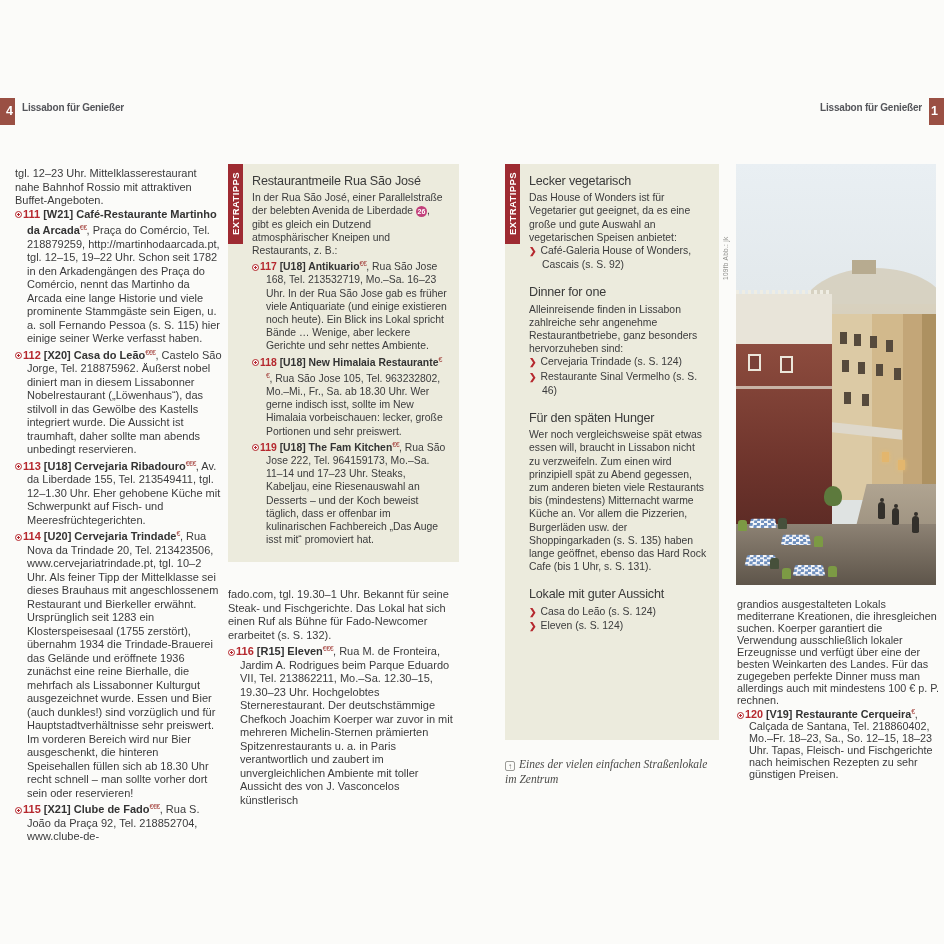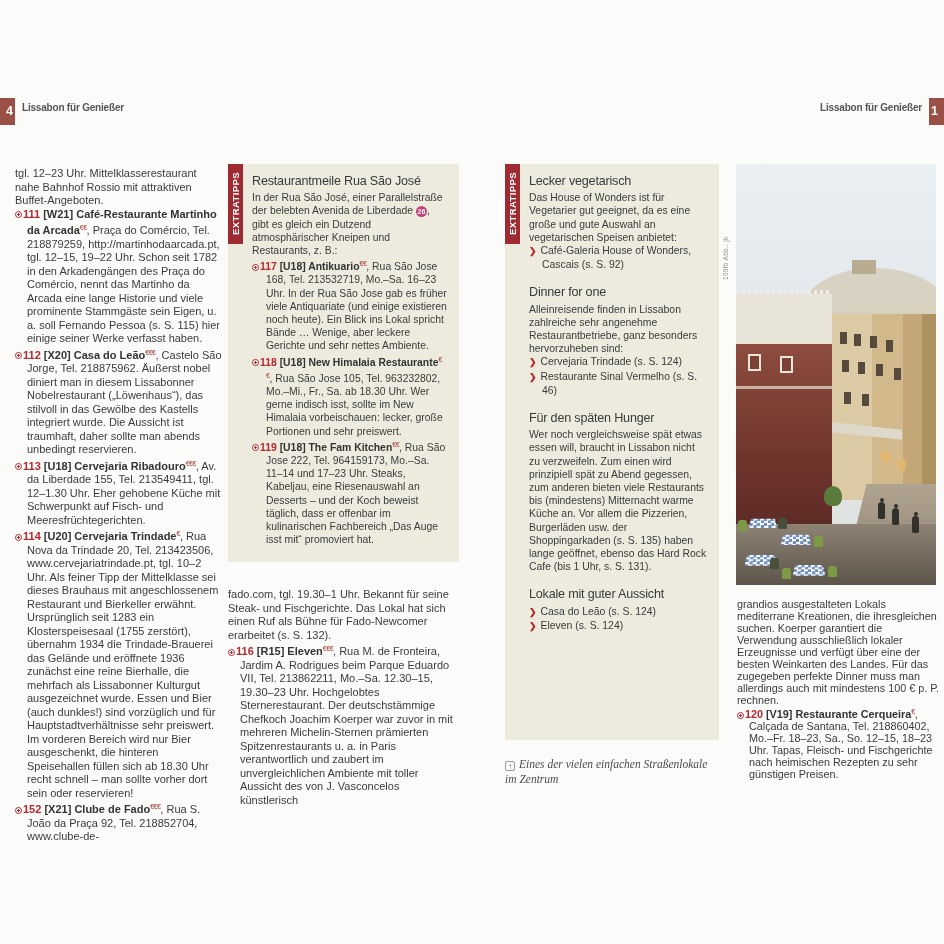--- a/index.html
+++ b/index.html
@@ -84,21 +84,21 @@
 <div class="hdr-title" style="right:22px;">Lissabon für Genießer</div>
 <div class="hdr-block right">1</div>
 
 <div class="col" style="left:15px;top:167px;width:209px;">
   <p class="lead">tgl. 12–23 Uhr. Mittelklasserestaurant nahe Bahnhof Rossio mit attraktiven Buffet-Angeboten.</p>
   <div>
       <p class="entry"><span class="pin"></span><span class="enum">111</span> <b>[W21] Café-Restaurante Martinho da Arcada</b><sup class="price">€€</sup><span>, Praça do Comércio, Tel. 218879259, http://martinhodaarcada.pt, tgl. 12–15, 19–22 Uhr. Schon seit 1782 in den Arkadengängen des Praça do Comércio, nennt das Martinho da Arcada eine lange Historie und viele prominente Stammgäste sein Eigen, u. a. soll Fernando Pessoa (s. S. 115) hier einige seiner Werke verfasst haben.</span></p>
       <p class="entry"><span class="pin"></span><span class="enum">112</span> <b>[X20] Casa do Leão</b><sup class="price">€€€</sup><span>, Castelo São Jorge, Tel. 218875962. Äußerst nobel diniert man in diesem Lissabonner Nobelrestaurant („Löwenhaus“), das stilvoll in das Gewölbe des Kastells integriert wurde. Die Aussicht ist traumhaft, daher sollte man abends unbedingt reservieren.</span></p>
       <p class="entry"><span class="pin"></span><span class="enum">113</span> <b>[U18] Cervejaria Ribadouro</b><sup class="price">€€€</sup><span>, Av. da Liberdade 155, Tel. 213549411, tgl. 12–1.30 Uhr. Eher gehobene Küche mit Schwerpunkt auf Fisch- und Meeresfrüchtegerichten.</span></p>
       <p class="entry"><span class="pin"></span><span class="enum">114</span> <b>[U20] Cervejaria Trindade</b><sup class="price">€</sup><span>, Rua Nova da Trindade 20, Tel. 213423506, www.cervejariatrindade.pt, tgl. 10–2 Uhr. Als feiner Tipp der Mittelklasse sei dieses Brauhaus mit angeschlossenem Restaurant und Bierkeller erwähnt. Ursprünglich seit 1283 ein Klosterspeisesaal (1755 zerstört), übernahm 1934 die Trindade-Brauerei das Gelände und eröffnete 1936 zunächst eine reine Bierhalle, die mehrfach als Lissabonner Kulturgut ausgezeichnet wurde. Essen und Bier (auch dunkles!) sind vorzüglich und für Hauptstadtverhältnisse sehr preiswert. Im vorderen Bereich wird nur Bier ausgeschenkt, die hinteren Speisehallen füllen sich ab 18.30 Uhr recht schnell – man sollte vorher dort sein oder reservieren!</span></p>
-      <p class="entry"><span class="pin"></span><span class="enum">152</span> <b>[X21] Clube de Fado</b><sup class="price">€€€</sup><span>, Rua S. João da Praça 92, Tel. 218852704, www.clube-de-</span></p>
+      <p class="entry"><span class="pin"></span><span class="enum">115</span> <b>[X21] Clube de Fado</b><sup class="price">€€€</sup><span>, Rua S. João da Praça 92, Tel. 218852704, www.clube-de-</span></p>
     </div>
 </div>
 
 <div class="col" style="left:228px;top:164px;width:231px;">
   <div class="tipbox" style="min-height:398px;">
     <div class="tab">EXTRATIPPS</div>
     <div class="box-title">Restaurantmeile Rua São José</div>
     <p><span>In der Rua São José, einer Parallelstraße der belebten Avenida de Liberdade </span><span class="badge">26</span><span>, gibt es gleich ein Dutzend atmosphärischer Kneipen und Restaurants, z. B.:</span></p>
     <div>
         <p class="entry"><span class="pin"></span><span class="enum">117</span> <b>[U18] Antikuario</b><sup class="price">€€</sup><span>, Rua São Jose 168, Tel. 213532719, Mo.–Sa. 16–23 Uhr. In der Rua São Jose gab es früher viele Antiquariate (und einige existieren noch heute). Ein Blick ins Lokal spricht Bände … Wenige, aber leckere Gerichte und sehr nettes Ambiente.</span></p>

